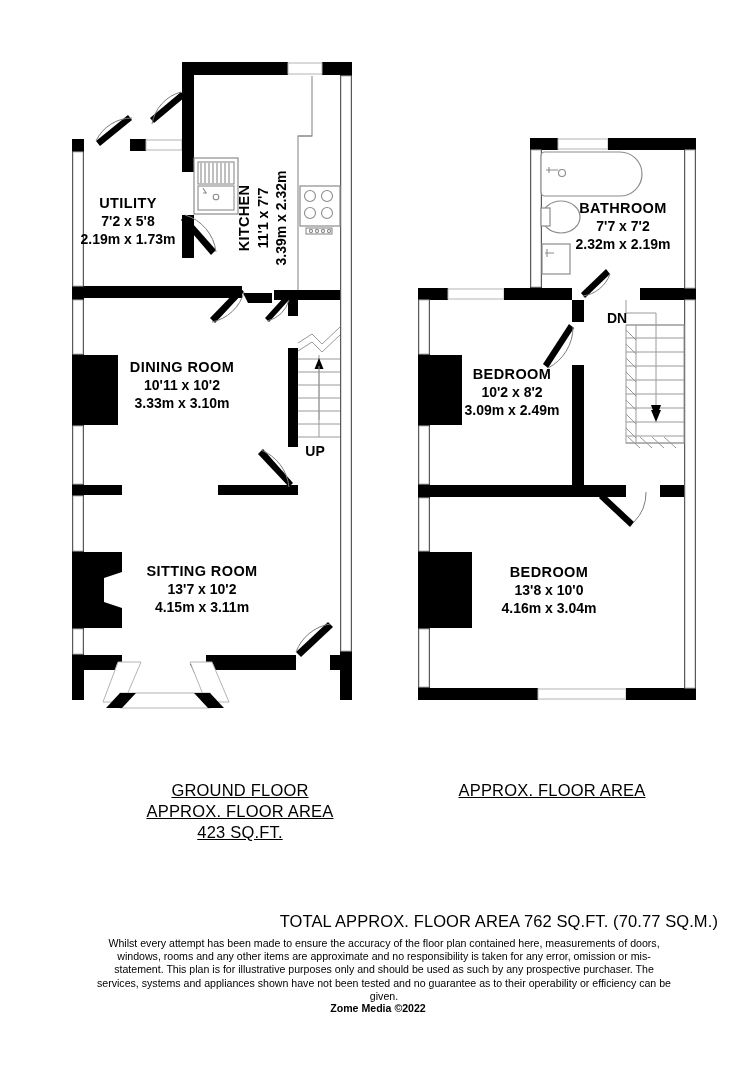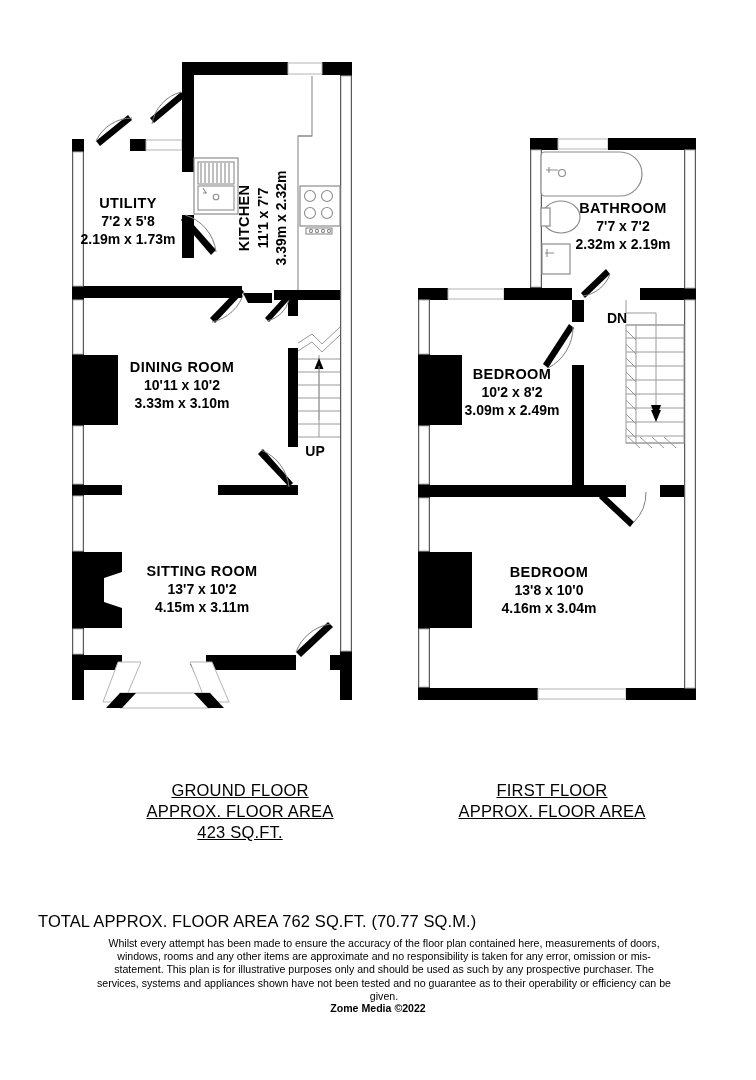--- a/index.html
+++ b/index.html
@@ -75,21 +75,21 @@
     text-decoration: underline;
   }
   #ground-caption { left: 88px; top: 780px; width: 304px; }
   #first-caption  { left: 400px; top: 780px; width: 304px; }
 
   #total-area {
     position: absolute;
     left: 38px;
     top: 912px;
     width: 680px;
-    text-align: left;
+    text-align: right;
     font-size: 16.5px;
     letter-spacing: 0.1px;
   }
   #disclaimer {
     position: absolute;
     left: 94px;
     top: 937px;
     width: 580px;
     text-align: center;
     font-size: 10.6px;
@@ -377,21 +377,20 @@
     </g>
   </svg>
 
   <div class="caption-block" id="ground-caption">
     <div>GROUND FLOOR</div>
     <div>APPROX. FLOOR AREA</div>
     <div>423 SQ.FT.</div>
   </div>
 
   <div class="caption-block" id="first-caption">
-    <div>FIRST FLOOR</div>
     <div>APPROX. FLOOR AREA</div>
   </div>
 
   <div id="total-area">TOTAL APPROX. FLOOR AREA 762 SQ.FT. (70.77 SQ.M.)</div>
   <div id="disclaimer">Whilst every attempt has been made to ensure the accuracy of the floor plan contained here, measurements of doors, windows, rooms and any other items are approximate and no responsibility is taken for any error, omission or mis-statement. This plan is for illustrative purposes only and should be used as such by any prospective purchaser. The services, systems and appliances shown have not been tested and no guarantee as to their operability or efficiency can be given.</div>
   <div id="credit">Zome Media ©2022</div>
 
 </div>
 
 </body></html>

